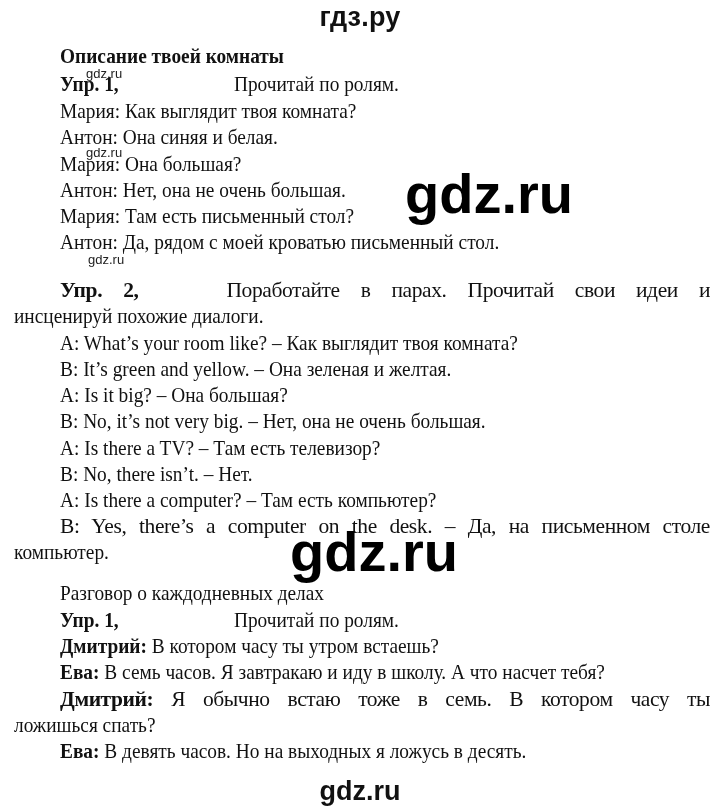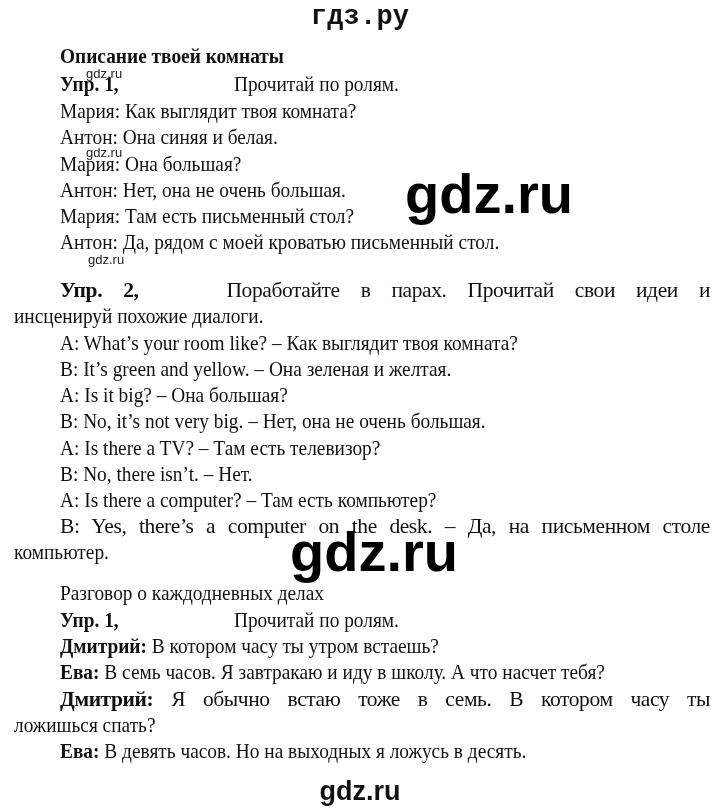--- a/index.html
+++ b/index.html
@@ -14,21 +14,21 @@
       overflow: hidden;
       color: #111111;
       font-family: "Liberation Serif", "DejaVu Serif", serif;
     }
     .header-wm {
       position: absolute;
       left: 0;
       width: 720px;
       top: 2px;
       text-align: center;
-      font-family: Liberation Mono, monospace;
+      font-family: Liberation Sans, sans-serif;
       font-weight: bold;
       font-size: 27px;
       color: #111;
       letter-spacing: 0.2px;
     }
     .footer-wm {
       position: absolute;
       left: 0;
       width: 720px;
       top: 776px;

